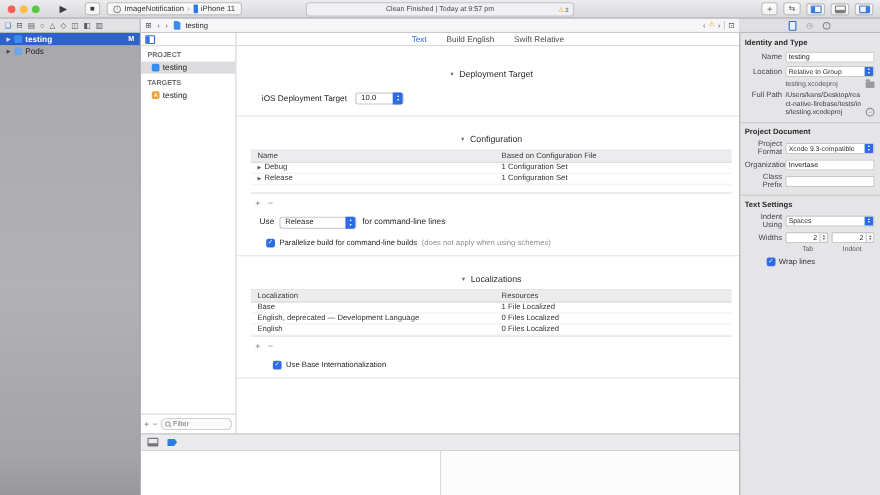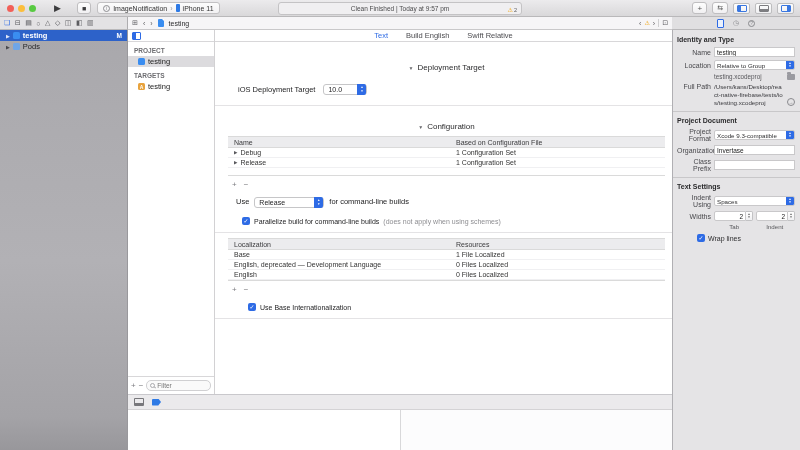--- a/index.html
+++ b/index.html
@@ -313,29 +313,33 @@
     <div class="pmrow">
       <span class="pm">+</span>
       <span class="pm">−</span>
     </div>
     <div class="use-row">
       <span>Use</span>
       <span class="dd" style="width:70px;">
         <span>Release</span>
         <span class="cap"></span>
       </span>
-      <span>for command-line builds</span>
+      <span>for command-line lines</span>
     </div>
     <div class="cb-row">
       <span class="cb"></span>
       <span>Parallelize build for command-line builds</span>
       <span class="note">(does not apply when using schemes)</span>
     </div>
     <div class="hr"></div>
 
+    <div class="sec-h">
+      <span class="disc">▼</span>
+      <span>Localizations</span>
+    </div>
     <div class="tbl">
       <div class="tbl-head">
         <span class="c1">Localization</span>
         <span class="c2">Resources</span>
       </div>
       <div class="tbl-row">
         <span class="c1">Base</span>
         <span class="c2">1 File Localized</span>
       </div>
       <div class="tbl-row">

